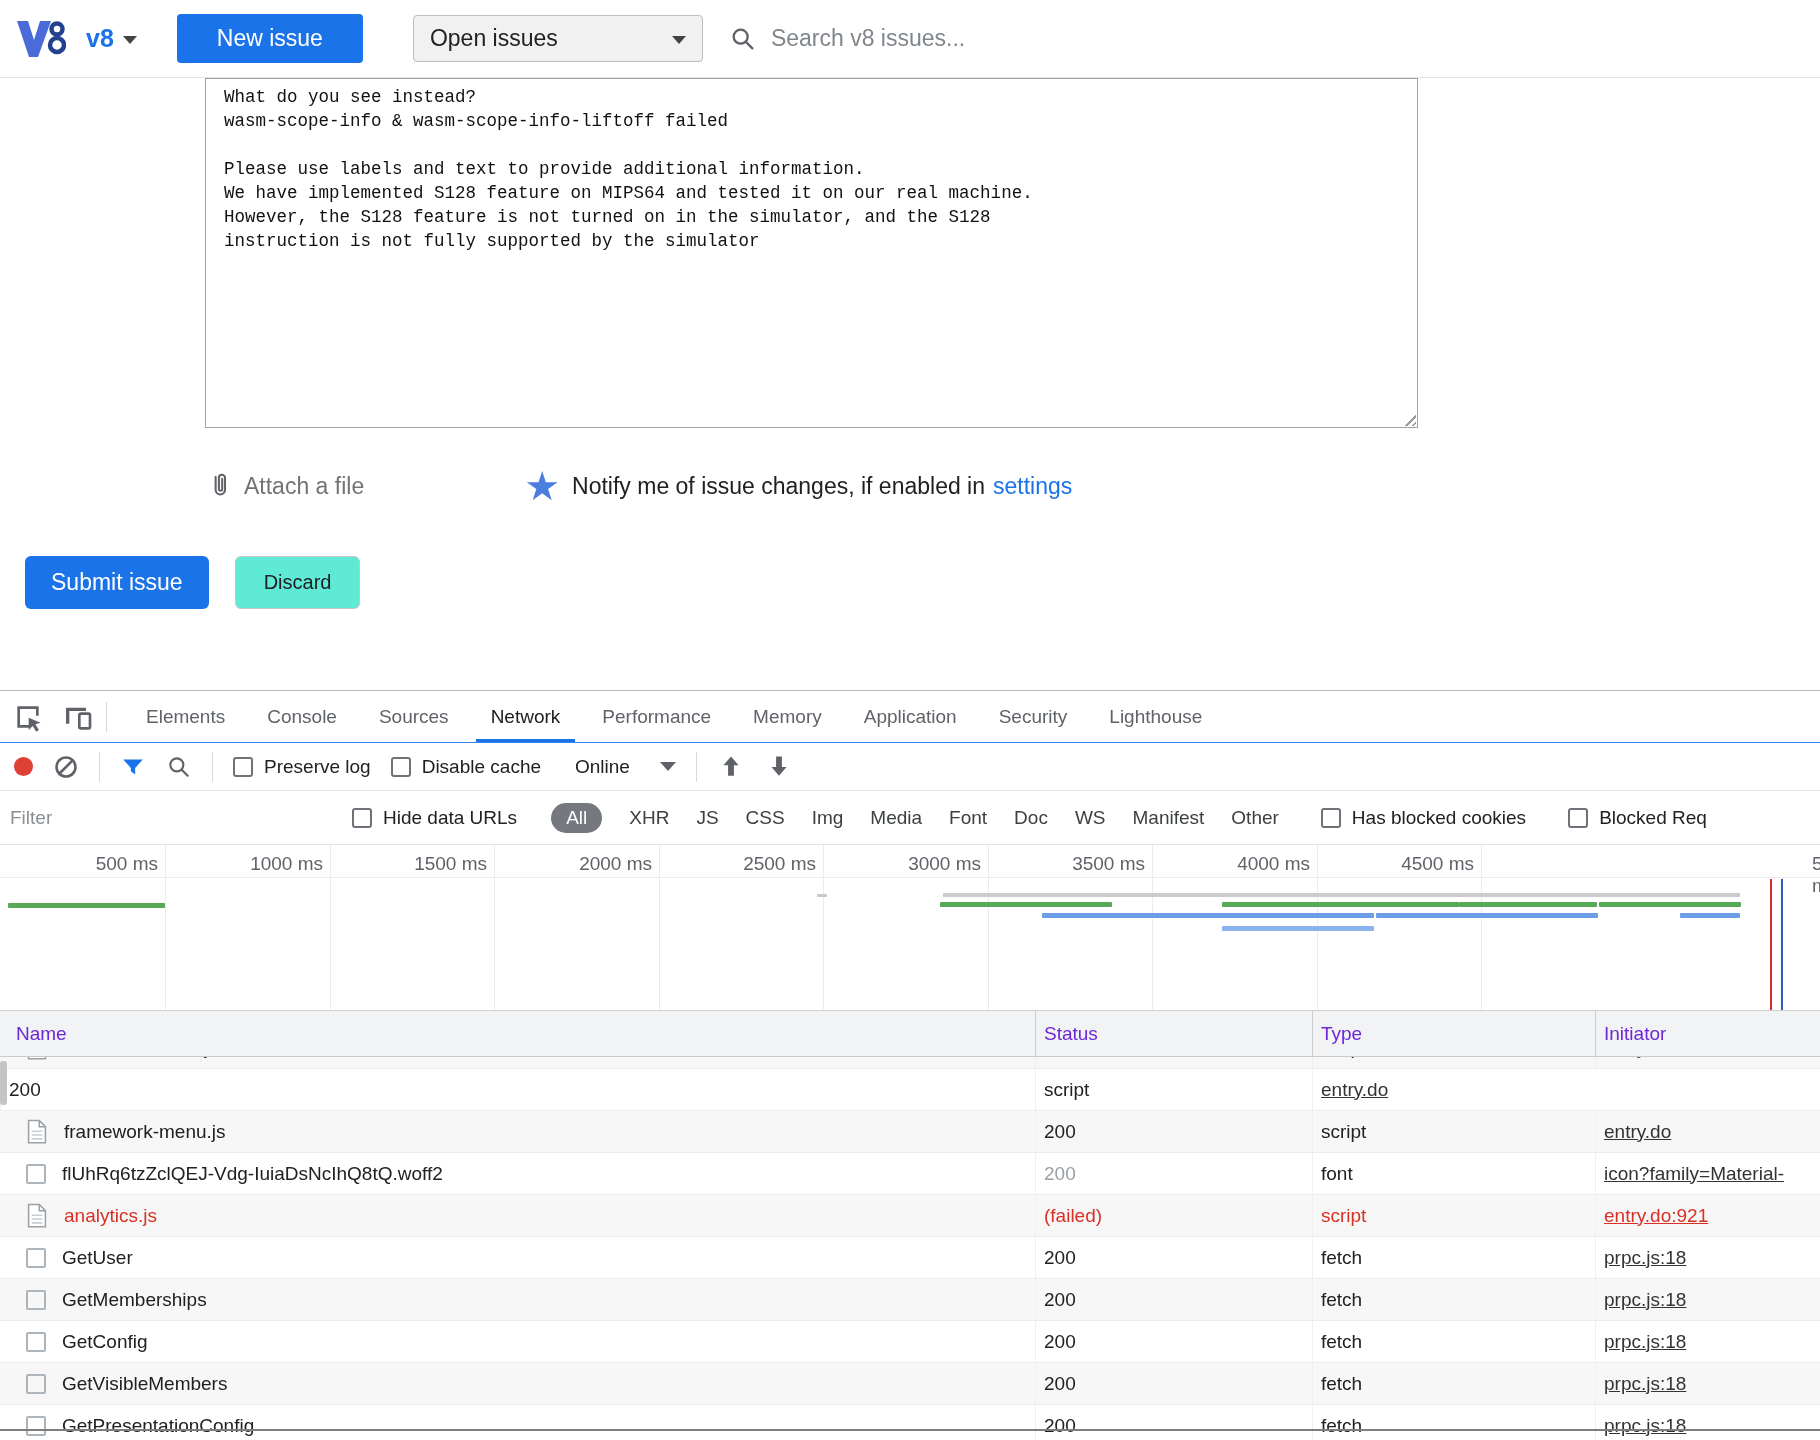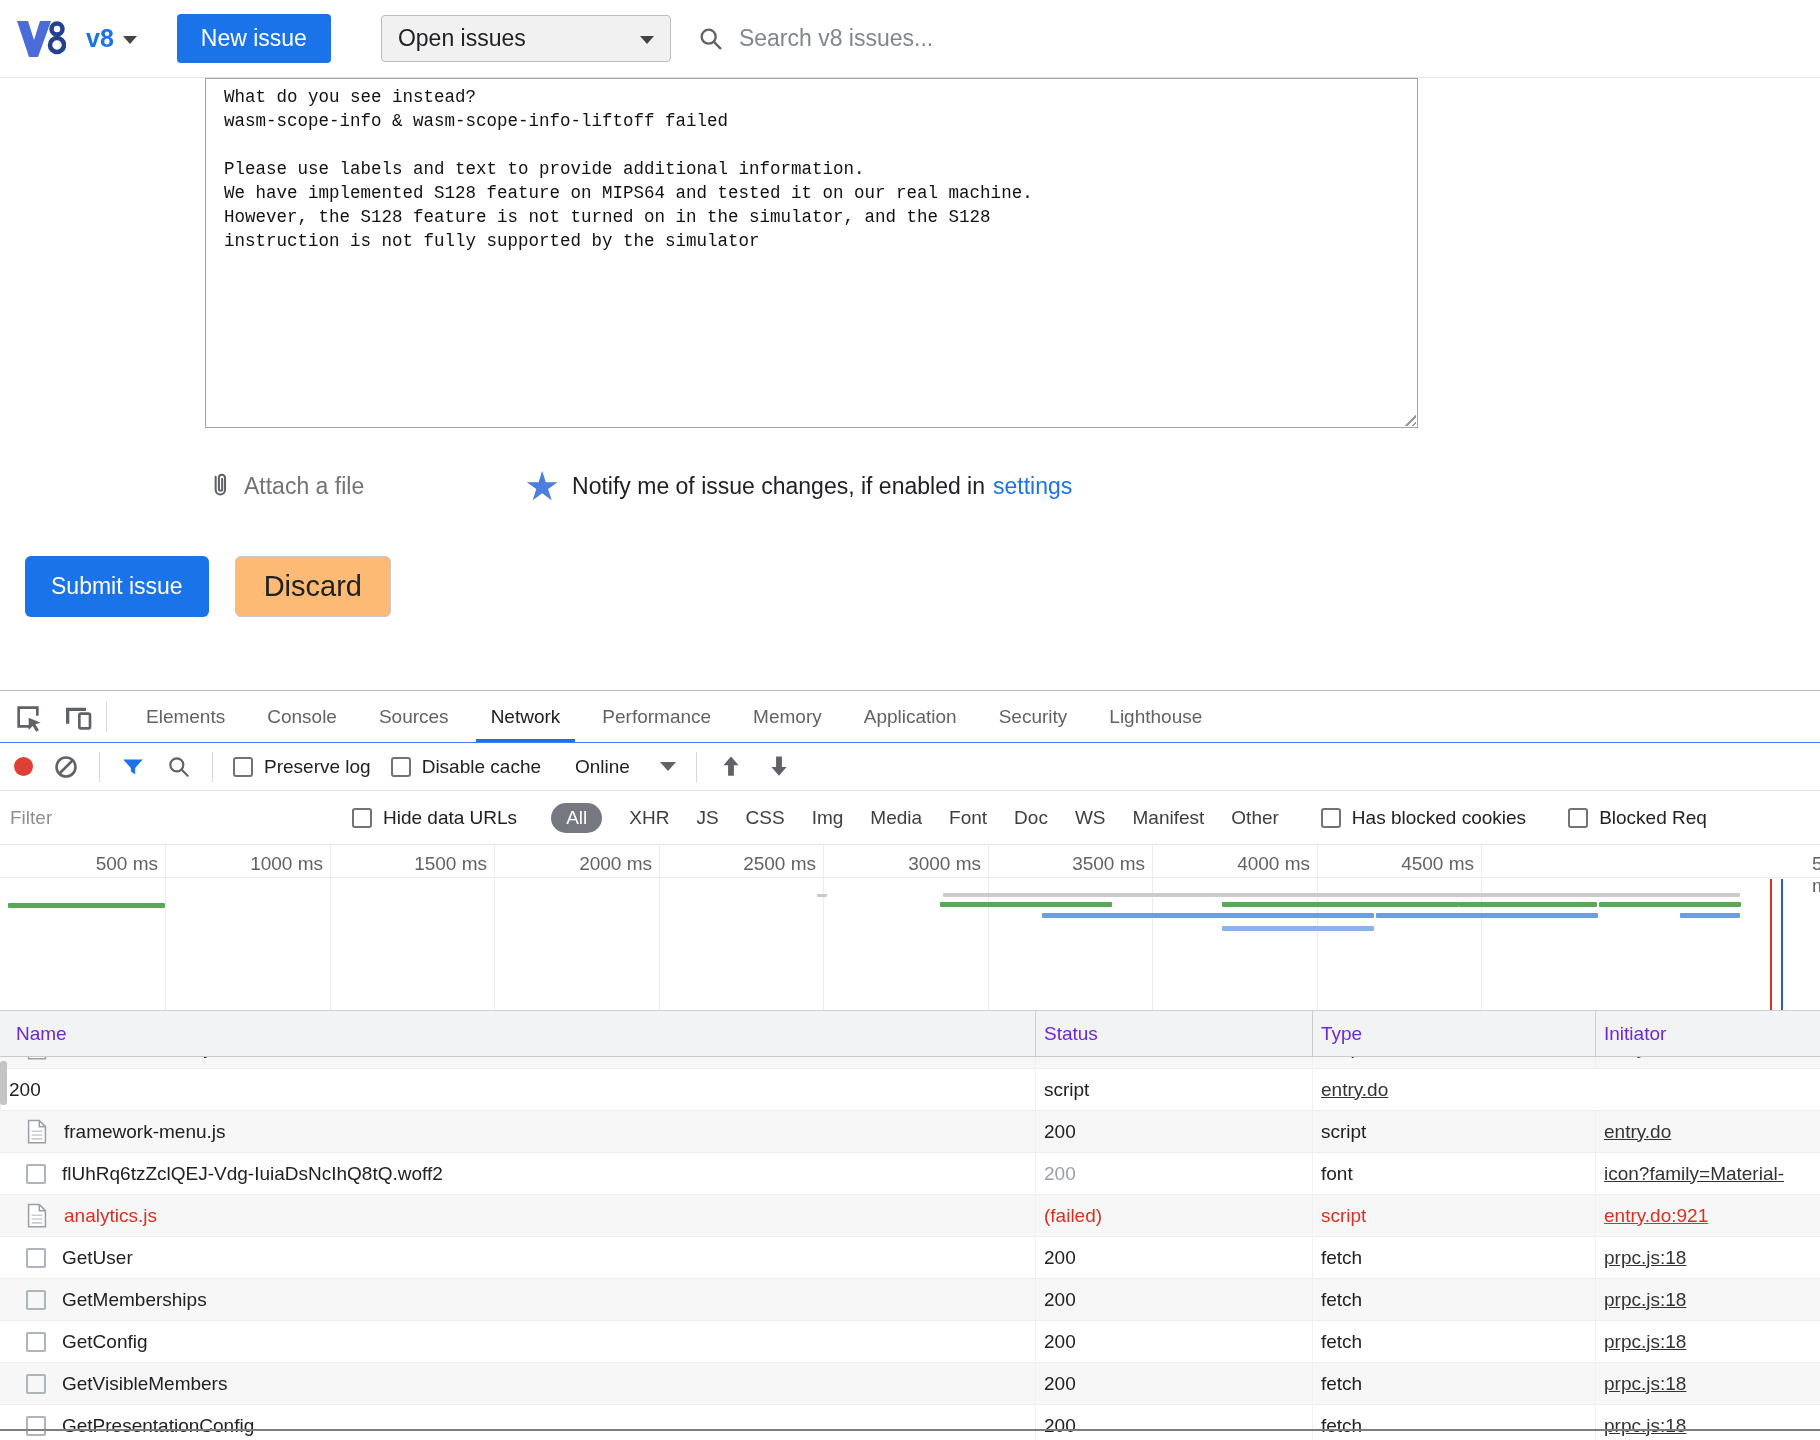--- a/index.html
+++ b/index.html
@@ -10,21 +10,21 @@
   
   .site-header { position:absolute; left:0; top:0; width:1820px; height:78px;
     background:#fff; border-bottom:1px solid #e4e4e4; display:flex; align-items:center;
     padding-left:16px; }
   .logo { margin-right:20px; flex:0 0 auto; }
   .project-wrap { display:flex; align-items:center; margin-right:40px; cursor:pointer; }
   .project-name { color:#1a73e8; font-weight:bold; font-size:25px; }
   .caret { width:0; height:0; border-left:7px solid transparent; border-right:7px solid transparent;
     border-top:8px solid #444; margin-left:9px; margin-top:3px; }
   .new-issue-btn { background:#1a73e8; color:#fff; font-size:23px; border:none;
-    padding:11px 24px; border-radius:4px; cursor:pointer; }
+    padding:11px 40px; border-radius:4px; cursor:pointer; }
   .issues-select { margin-left:50px; width:290px; height:47px; background:#f1f1f1;
     border:1px solid #bdbdbd; border-radius:4px; display:flex; align-items:center;
     justify-content:space-between; padding:0 16px; font-size:23px; cursor:pointer; }
   .search-box { flex:1; display:flex; align-items:center; margin-left:26px; height:50px; }
   .search-box svg { flex:0 0 auto; margin-right:14px; }
   .search-input { border:none; outline:none; font-size:23px; flex:1; height:46px;
     font-family:"Liberation Sans", sans-serif; color:#202124; }
   .search-input::placeholder { color:#80868b; }
 
   
@@ -37,21 +37,21 @@
     clip-path:polygon(100% 0, 100% 100%, 0 100%); }
   .attach-row { position:absolute; left:208px; top:462px; height:48px; display:flex;
     align-items:center; }
   .attach-link { color:#737373; font-size:23px; margin-left:12px; text-decoration:none; cursor:pointer; }
   .notify-star { color:#4c7ee0; font-size:40px; line-height:40px; margin-left:160px; }
   .notify-text { font-size:23px; margin-left:12px; }
   .notify-link { color:#1a73e8; font-size:23px; margin-left:8px; text-decoration:none; cursor:pointer; }
   .action-row { position:absolute; left:25px; top:556px; display:flex; }
   .submit-btn { background:#1a73e8; color:#fff; font-size:23px; border:none;
     padding:13px 26px; border-radius:6px; cursor:pointer; }
-  .discard-btn { background:#fdba74; color:#202124; font-size:29px; border:1px solid #c6c6c6;
+  .discard-btn { background:#5eead4; color:#202124; font-size:20px; border:1px solid #c6c6c6;
     padding:13px 28px; border-radius:6px; margin-left:26px; cursor:pointer; }
 
   
   .devtools { position:absolute; left:0; top:690px; width:1820px; height:750px;
     border-top:1px solid #b9b9b9; background:#fff; font-size:19px; }
   .dt-tabbar { position:absolute; left:0; top:0; width:1820px; height:52px;
     border-bottom:1px solid #3b82f6; display:flex; align-items:stretch;text-align:right; }
   .dt-icons { display:flex; align-items:center; padding:0 12px; gap:18px; }
   .vsep { width:1px; height:30px; background:#d8d8d8; align-self:center; }
   .dt-tabs { display:flex; align-items:stretch; margin-left:18px; }

